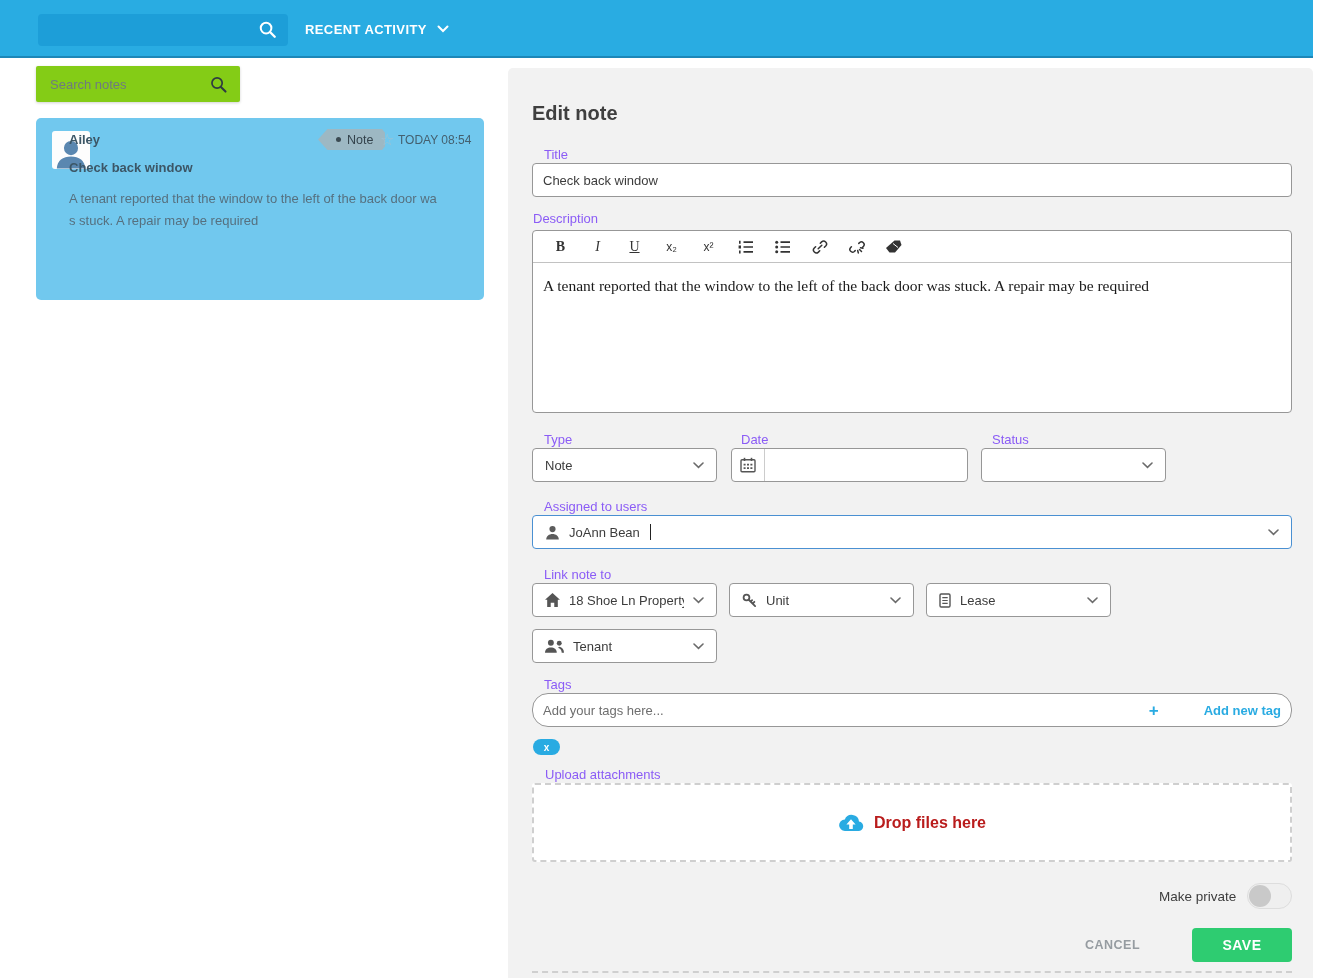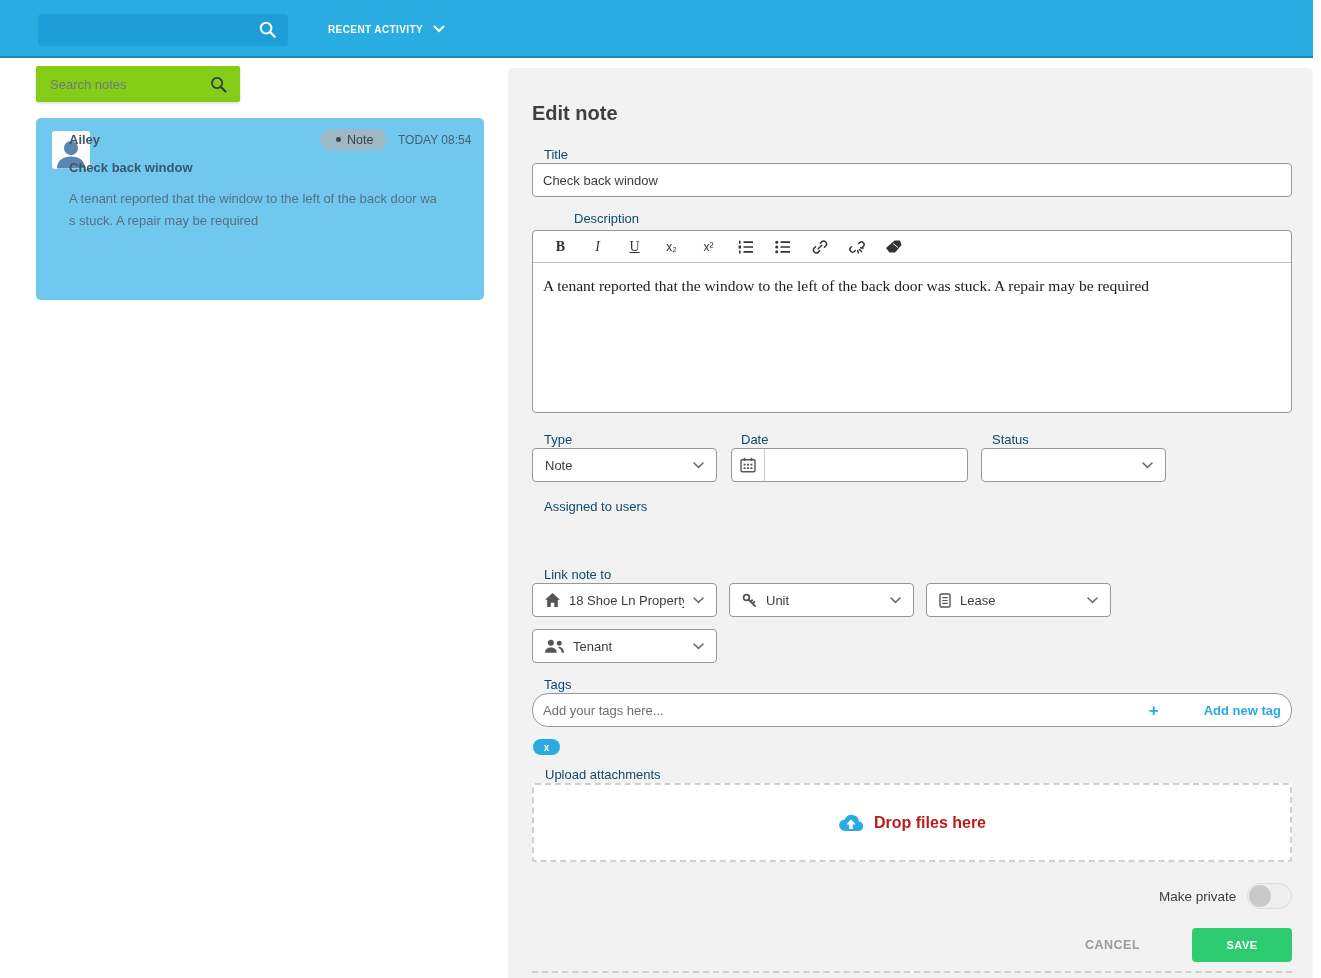--- a/index.html
+++ b/index.html
@@ -5,21 +5,21 @@
   * { margin:0; padding:0; box-sizing:border-box; }
   html,body { background:#fff; }
   body { font-family:"Liberation Sans","DejaVu Sans",sans-serif; }
   .screen { position:relative; width:1321px; height:978px; background:#fff; overflow:hidden; }
 
   
   .topbar { position:absolute; left:0; top:0; width:1313px; height:58px; background:#29ace2; border-bottom:2px solid #1d87b8; }
   .topbar-search { position:absolute; left:38px; top:14px; width:250px; height:32px; background:#1d9ed8; border:none; border-radius:4px; padding:0 36px 0 12px; color:#fff; font-size:13px; outline:none; }
   .topbar-search-icon { position:absolute; left:258px; top:20px; }
   .topbar-menu { position:absolute; left:305px; top:0; height:58px; display:flex; align-items:center; gap:10px; cursor:pointer; }
-  .topbar-menu span { color:#fff; font-size:10px; font-weight:bold; letter-spacing:.4px;margin-left:23px; }
+  .topbar-menu span { color:#fff; font-size:13px; font-weight:bold; letter-spacing:.4px; }
 
   
   .notes-search-wrap { position:absolute; left:36px; top:66px; width:204px; height:36px; background:#84cc16; box-shadow:0 1px 3px rgba(0,0,0,.18); border-radius:2px; }
   .notes-search { width:100%; height:100%; border:none; outline:none; padding:0 34px 0 14px; font-size:13px; color:#555; background:transparent; }
   .notes-search::placeholder, .topbar-search::placeholder { color:#6f7a80; }
   .notes-search-icon { position:absolute; right:12px; top:9px; }
 
   .note-card { position:absolute; left:36px; top:118px; width:448px; height:182px; background:#71c8ee; border-radius:5px; cursor:pointer; }
   .avatar { position:absolute; left:16px; top:13px; width:38px; height:38px; background:#fdfdfd; border-radius:3px; display:flex; align-items:flex-end; justify-content:center; overflow:hidden; }
   .note-author { position:absolute; left:69px; top:132px; font-size:13px; font-weight:bold; color:#3c5666; }
@@ -27,21 +27,21 @@
   .note-body { position:absolute; left:69px; top:188px; width:368px; font-size:13px; line-height:22px; color:#56707f; word-break:break-all; }
   .note-badge { position:absolute; left:282px; top:11px; height:21px; padding:0 12px 0 18px; background:#9db8c3; clip-path:polygon(0 50%, 14% 0, 95% 0, 100% 20%, 100% 80%, 95% 100%, 14% 100%); display:flex; align-items:center; gap:6px; }
   .note-badge .dot { width:5px; height:5px; border-radius:50%; background:#3b4a52; }
   .note-badge .txt { font-size:12.5px; color:#34434c; }
   .note-star { position:absolute; left:344px; top:12px; font-size:16px; color:#9fc2d2; }
   .note-time { position:absolute; left:362px; top:15px; font-size:12px; color:#44606f; }
 
   
   .panel { position:absolute; left:508px; top:68px; width:805px; height:910px; background:#f2f2f2; border-radius:5px 5px 0 0; }
   .heading { position:absolute; left:532px; top:102px; font-size:20px; font-weight:bold; color:#3f3f3f; }
-  .flabel { position:absolute; font-size:13px; color:#0c4a6e; }
+  .flabel { position:absolute; font-size:13px; color:#8b5cf6; }
   .box { position:absolute; background:#fff; border:1px solid #979797; border-radius:4px; }
   .text-input { font-size:13px; color:#3c3c3c; padding:0 10px; outline:none; }
   input.box { height:34px; }
   .select { display:flex; align-items:center; gap:9px; padding:0 12px; height:34px; cursor:pointer; }
   .select .val { font-size:13px; color:#3c3c3c; flex:1; white-space:nowrap; overflow:hidden; }
   .chev { flex:none; display:flex; }
 
   
   .editor { position:absolute; left:532px; top:230px; width:760px; height:183px; background:#fff; border:1px solid #979797; border-radius:4px; }
   .editor-toolbar { height:32px; border-bottom:1px solid #c2c2c2; display:flex; align-items:center; padding-left:9px; }
@@ -70,21 +70,21 @@
 
   
   .dropzone { position:absolute; left:532px; top:783px; width:760px; height:79px; background:#fff; border:2px dashed #cfcfcf; border-radius:3px; display:flex; align-items:center; justify-content:center; gap:10px; cursor:pointer; }
   .dropzone .drop-label { color:#b91c1c; font-size:16px; font-weight:bold; }
 
   
   .private-label { position:absolute; left:1159px; top:889px; font-size:13.5px; color:#3d3d3d; }
   .toggle { position:absolute; left:1247px; top:883px; width:45px; height:26px; background:#efefef; border:1px solid #ddd; border-radius:13px; cursor:pointer; }
   .toggle .knob { position:absolute; left:1px; top:1px; width:22px; height:22px; border-radius:50%; background:#c9c9c9; }
   .cancel-btn { position:absolute; left:1085px; top:938px; font-size:12.5px; font-weight:bold; letter-spacing:.5px; color:#969ca1; cursor:pointer; }
-  .save-btn { position:absolute; left:1192px; top:928px; width:100px; height:34px; background:#2ecc71; border:none; border-radius:4px; color:#fff; font-size:11px; font-weight:bold; letter-spacing:.5px; cursor:pointer; }
+  .save-btn { position:absolute; left:1192px; top:928px; width:100px; height:34px; background:#2ecc71; border:none; border-radius:4px; color:#fff; font-size:14px; font-weight:bold; letter-spacing:.5px; cursor:pointer; }
   .bottom-dash { position:absolute; left:532px; top:971px; width:760px; border-top:2px dashed #cfcfcf; }
 </style>
 </head>
 <body>
 
 <div class="screen">
 
   <div class="topbar">
     <input class="topbar-search" type="text" value="" style="">
     <span class="topbar-search-icon">
@@ -128,21 +128,21 @@
   <span class="note-author">Ailey</span>
   <span class="note-title">Check back window</span>
   <div class="note-body">A tenant reported that the window to the left of the back door was stuck. A repair may be required</div>
 
   <div class="panel"></div>
   <h1 class="heading">Edit note</h1>
 
   <span class="flabel" style="left:544px; top:147px;">Title</span>
   <input class="box text-input" style="left: 532px; top: 163px; width: 760px;" type="text" value="Check back window">
 
-  <span class="flabel" style="left:574px; top:211px;">Description</span>
+  <span class="flabel" style="left:533px; top:211px;">Description</span>
   <div class="editor">
     <div class="editor-toolbar">
       <span class="tbtn b">B</span>
       <span class="tbtn i">I</span>
       <span class="tbtn u">U</span>
       <span class="tbtn sub">x₂</span>
       <span class="tbtn sup">x²</span>
       <span class="tbtn">
         <svg width="16" height="14" viewBox="0 0 16 14">
             <path d="M5.5 2.2h9.5M5.5 7h9.5M5.5 11.8h9.5" stroke="#333" stroke-width="1.7"></path>
@@ -208,20 +208,35 @@
   <div class="box select" style="left:981px; top:448px; width:185px;">
     <span class="val"></span>
     <span class="chev">
         <svg width="11" height="7" viewBox="0 0 11 7">
           <path d="M1 1l4.5 4.3L10 1" fill="none" stroke="#6b6b6b" stroke-width="1.6" stroke-linecap="round"></path>
         </svg>
       </span>
   </div>
 
   <span class="flabel" style="left:544px; top:499px;">Assigned to users</span>
+  <div class="box select assigned" style="left:532px; top:515px; width:760px;">
+    <span style="display:flex;">
+      <svg width="15" height="15" viewBox="0 0 16 16" fill="#5c5c5c">
+          <circle cx="8" cy="4.3" r="3.3"></circle>
+          <path d="M1.3 15.5c0-3.8 3-6 6.7-6s6.7 2.2 6.7 6z"></path>
+        </svg>
+    </span>
+    <span class="val" style="flex:none;">JoAnn Bean</span>
+    <span class="caret-bar"></span>
+    <span class="chev" style="margin-left:auto;">
+        <svg width="11" height="7" viewBox="0 0 11 7">
+          <path d="M1 1l4.5 4.3L10 1" fill="none" stroke="#6b6b6b" stroke-width="1.6" stroke-linecap="round"></path>
+        </svg>
+      </span>
+  </div>
 
   <span class="flabel" style="left:544px; top:567px;">Link note to</span>
   <div class="box select" style="left:532px; top:583px; width:185px;">
     <span style="display:flex;">
         <svg width="15" height="14" viewBox="0 0 16 15" fill="#555">
           <path d="M8 0l8 7.2h-2.3V15H9.9v-4.6H6.1V15H2.3V7.2H0z"></path>
         </svg>
       </span>
     <span class="val">18 Shoe Ln Property</span>
     <span class="chev">

